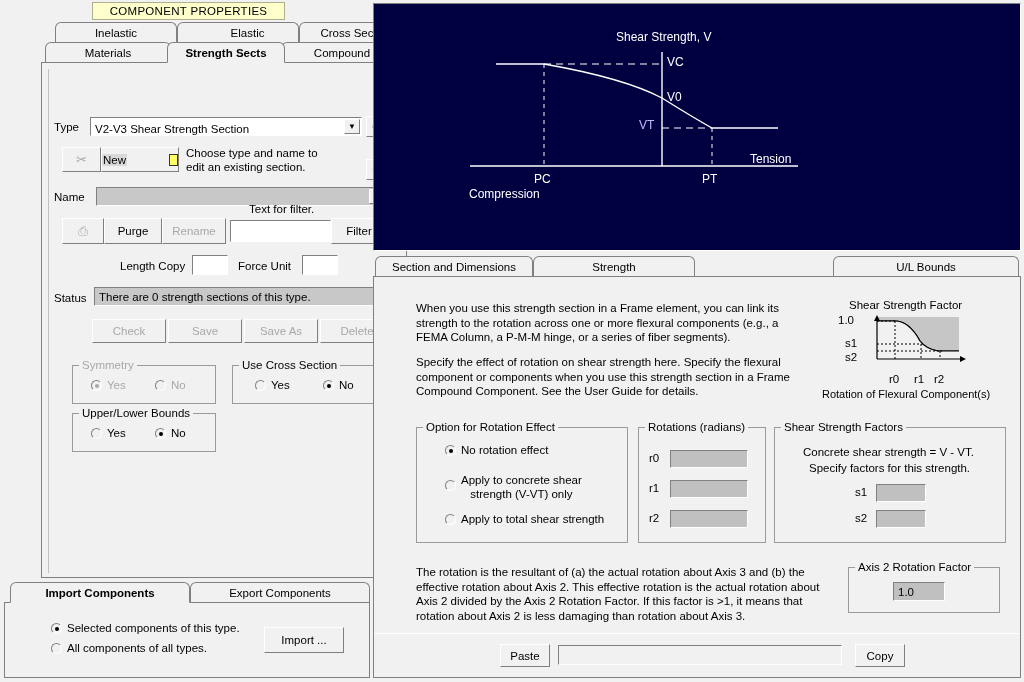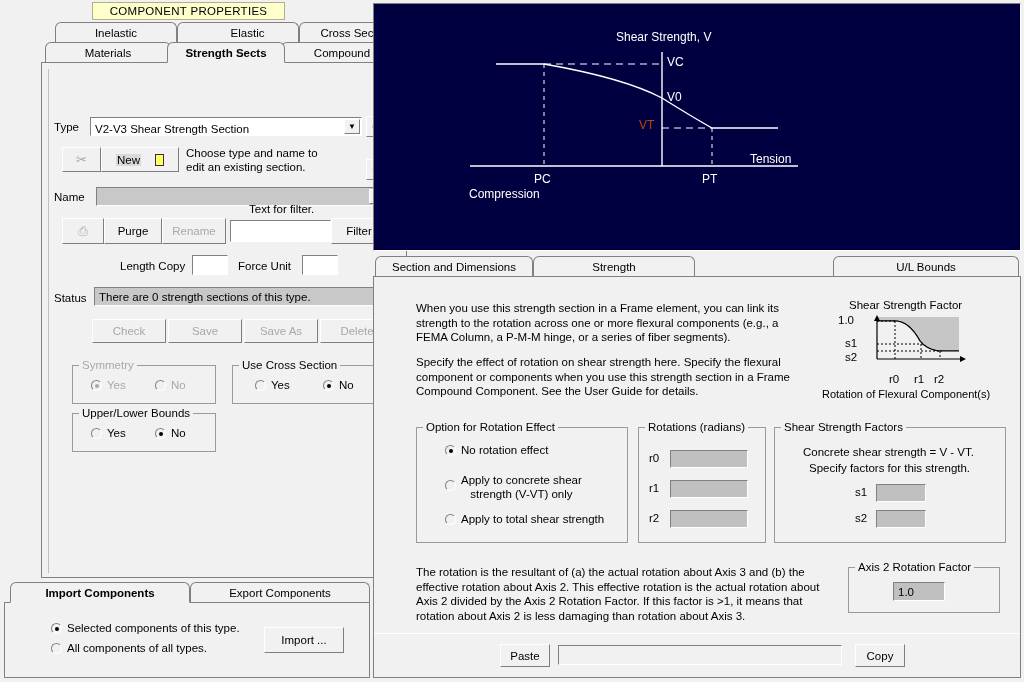--- a/index.html
+++ b/index.html
@@ -166,21 +166,21 @@
       <span style="padding-left:4px;">V2-V3 Shear Strength Section</span>
       <span style="position:absolute; right:1px; top:1px; width:16px; height:15px; background:#f1f1f1; border:1px solid; border-color:#fff #808080 #808080 #fff; display:flex; align-items:center; justify-content:center; font-size:8px;">▼</span>
     </div>
     <div class="btn" style="position:absolute; left:324px; top:53px; width:21px; height:21px;">
       <span style="font-size:12px;">↺</span>
     </div>
 
     <div class="btn disabled" style="position:absolute; left:20px; top:84px; width:39px; height:25px;">
       <span style="font-size:13px;">✂</span>
     </div>
-    <div class="btn" style="position:absolute; left:59px; top:84px; width:78px; height:25px; gap:14px;">
+    <div class="btn" style="position:absolute; left:59px; top:84px; width:78px; height:25px; gap:14px;justify-content:space-between;">
       <span style="background:#d9d9d9; padding:0 1px;">New</span>
       <span style="display:inline-block;width:9px;height:12px;background:#ffff66;border:1px solid #333;"></span>
     </div>
     <div class="lbl" style="left:144px; top:84px;">Choose type and name to</div>
     <div class="lbl" style="left:144px; top:98px;">edit an existing section.</div>
     <div class="btn disabled" style="position:absolute; left:324px; top:96px; width:21px; height:21px;">
       <span style="font-size:12px;">↺</span>
     </div>
 
     <div class="lbl" style="left:12px; top:128px;">Name</div>
@@ -312,21 +312,21 @@
     <line x1="170" y1="60" x2="170" y2="162" stroke="#ffffff" stroke-width="1" stroke-dasharray="4,4"></line>
 
     <line x1="288" y1="124" x2="338" y2="124" stroke="#ffffff" stroke-width="1" stroke-dasharray="7,5"></line>
 
     <line x1="338" y1="124" x2="338" y2="162" stroke="#ffffff" stroke-width="1" stroke-dasharray="4,4"></line>
   </svg>
 
   <div style="position:absolute; left:242px; top:26px; color:#ffffff; font-size:12px; white-space:nowrap;">Shear Strength, V</div>
   <div style="position:absolute; left:293px; top:51px; color:#ffffff; font-size:12px;">VC</div>
   <div style="position:absolute; left:293px; top:86px; color:#ffffff; font-size:12px;">V0</div>
-  <div style="position:absolute; left:265px; top:114px; color:#c2410c; font-size:12px;">VT</div>
+  <div style="position:absolute; left:265px; top:114px; color:#c4b5fd; font-size:12px;">VT</div>
   <div style="position:absolute; left:160px; top:168px; color:#ffffff; font-size:12px;">PC</div>
   <div style="position:absolute; left:328px; top:168px; color:#ffffff; font-size:12px;">PT</div>
   <div style="position:absolute; left:95px; top:148px; color:#ffffff; font-size:12px;margin-top:35px;">Compression</div>
   <div style="position:absolute; left:376px; top:148px; color:#ffffff; font-size:12px;">Tension</div>
 </div>
 
 <div id="right-panel">
 
   <div class="tabrow" style="top:0;">
     <div class="tab" style="left:2px;   width:158px;">

